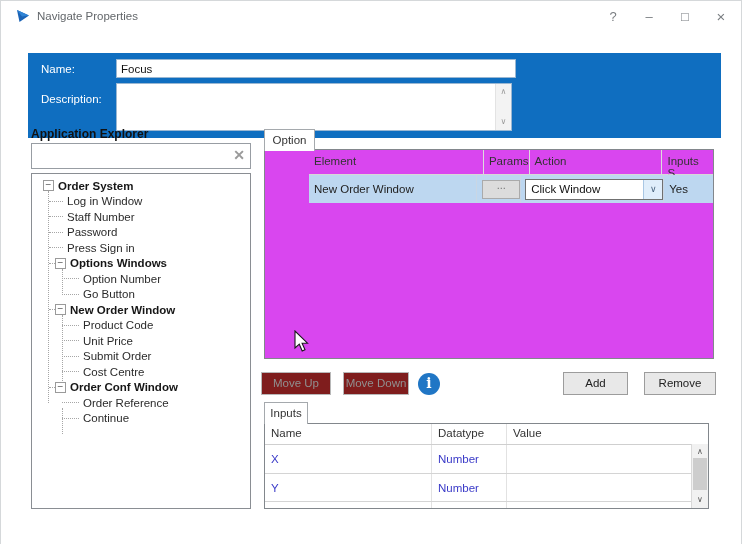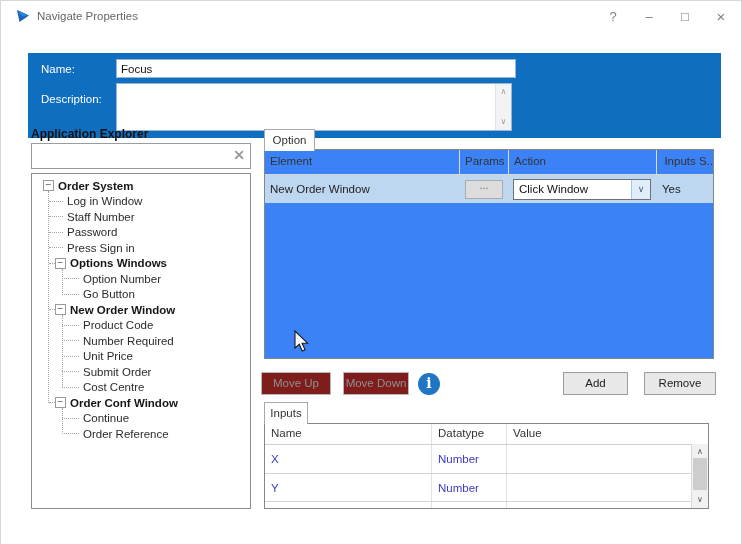--- a/index.html
+++ b/index.html
@@ -46,25 +46,25 @@
   .tstub{border-top:1px dotted #a6a6a6;width:14px;flex:none;}
   .tstub.s2{width:17px;}
   .pstub{border-top:1px dotted #a6a6a6;width:6px;flex:none;}
   .vline{position:absolute;border-left:1px dotted #a6a6a6;width:0;}
 
   
   .tab{position:absolute;height:21px;background:#fff;border:1px solid #a5a9ad;border-bottom:none;
        text-align:center;line-height:20px;font-size:11.5px;color:#333;z-index:3;}
 
   
-  .atable{position:absolute;left:263px;top:148px;width:450px;height:210px;background:#3b82f6;
-          border:1px solid #82878c;box-sizing:border-box;}
+  .atable{position:absolute;left:263px;top:148px;width:450px;height:210px;background:#d946ef;
+          border:1px solid #82878c;box-sizing:border-box;padding-left:44px;}
   .ahead{display:flex;height:24px;border-bottom:1px solid #d8d8d8;}
   .ahc{box-sizing:border-box;border-right:1px solid #dcdcdc;padding:5px 0 0 5px;color:#333;}
-  .ahc:last-child{border-right:none;text-align:right;}
+  .ahc:last-child{border-right:none;}
   .arow{display:flex;height:28px;position:relative;}
   .arc{box-sizing:border-box;border-right:1px solid #c9d6e4;padding-left:5px;display:flex;align-items:center;}
   .arc:last-child{border-right:none;}
   .w-el{width:195px;} .w-pa{width:49px;} .w-ac{width:148px;} .w-in{width:56px;}
   .ellipsisbtn{width:36px;height:17px;background:#dcdcdc;border:1px solid #aaagray;border:1px solid #aaa;
                color:#777;text-align:center;line-height:9px;font-size:11px;margin-left:0;}
   .combo{position:relative;width:138px;height:21px;border:1px solid #707070;background:#fff;
          display:flex;align-items:center;box-sizing:border-box;}
   .combotext{padding-left:5px;color:#111;}
   .comboarrow{position:absolute;right:0;top:0;bottom:0;width:18px;background:#e0eefb;
@@ -177,46 +177,42 @@
         <span class="pstub ind1"></span>
         <span class="texp">−</span>
         <span class="tlabel tbold">New Order Window</span>
       </div>
       <div class="trow">
         <span class="tstub s2 ind2"></span>
         <span class="tlabel">Product Code</span>
       </div>
       <div class="trow">
         <span class="tstub s2 ind2"></span>
-        <span class="tlabel">Number Required</span>
-      </div>
-      <div class="trow">
-        <span class="tstub s2 ind2"></span>
         <span class="tlabel">Unit Price</span>
       </div>
       <div class="trow">
         <span class="tstub s2 ind2"></span>
         <span class="tlabel">Submit Order</span>
       </div>
       <div class="trow">
         <span class="tstub s2 ind2"></span>
         <span class="tlabel">Cost Centre</span>
       </div>
       <div class="trow">
         <span class="pstub ind1"></span>
         <span class="texp">−</span>
         <span class="tlabel tbold">Order Conf Window</span>
       </div>
       <div class="trow">
         <span class="tstub s2 ind2"></span>
+        <span class="tlabel">Order Reference</span>
+      </div>
+      <div class="trow">
+        <span class="tstub s2 ind2"></span>
         <span class="tlabel">Continue</span>
-      </div>
-      <div class="trow">
-        <span class="tstub s2 ind2"></span>
-        <span class="tlabel">Order Reference</span>
       </div>
     </div>
   </div>
 
   <div class="tab" style="left:263px;top:128px;width:49px;">Option</div>
   <div class="atable">
     <div class="ahead">
       <span class="ahc w-el">Element</span>
       <span class="ahc w-pa">Params</span>
       <span class="ahc w-ac">Action</span>

